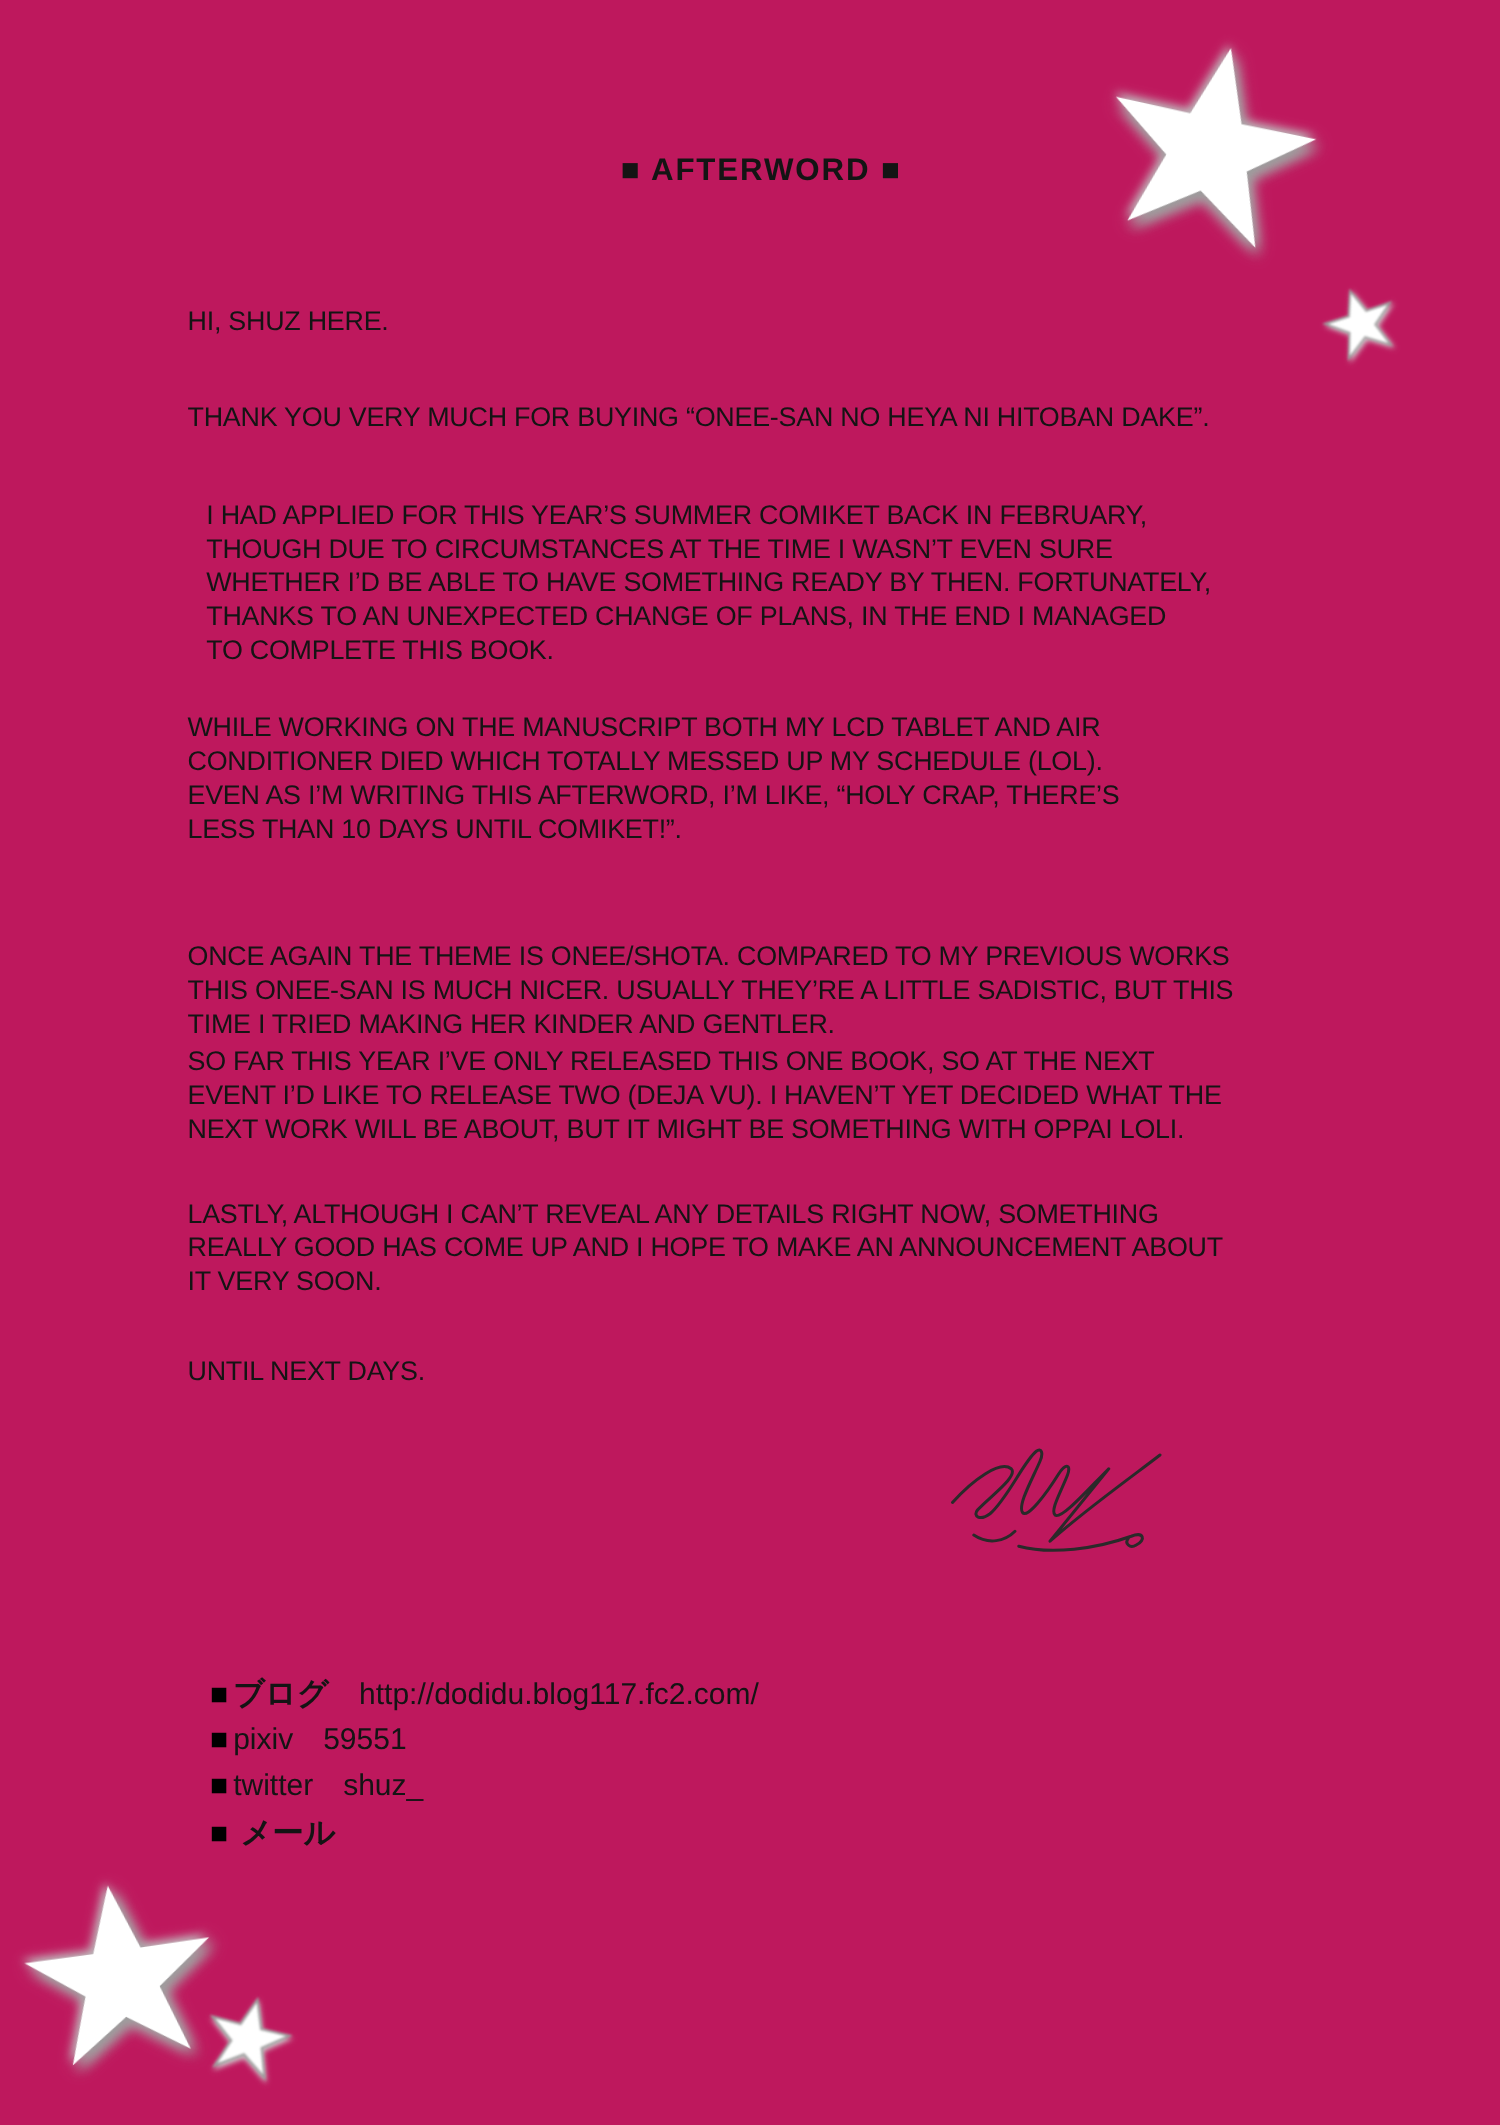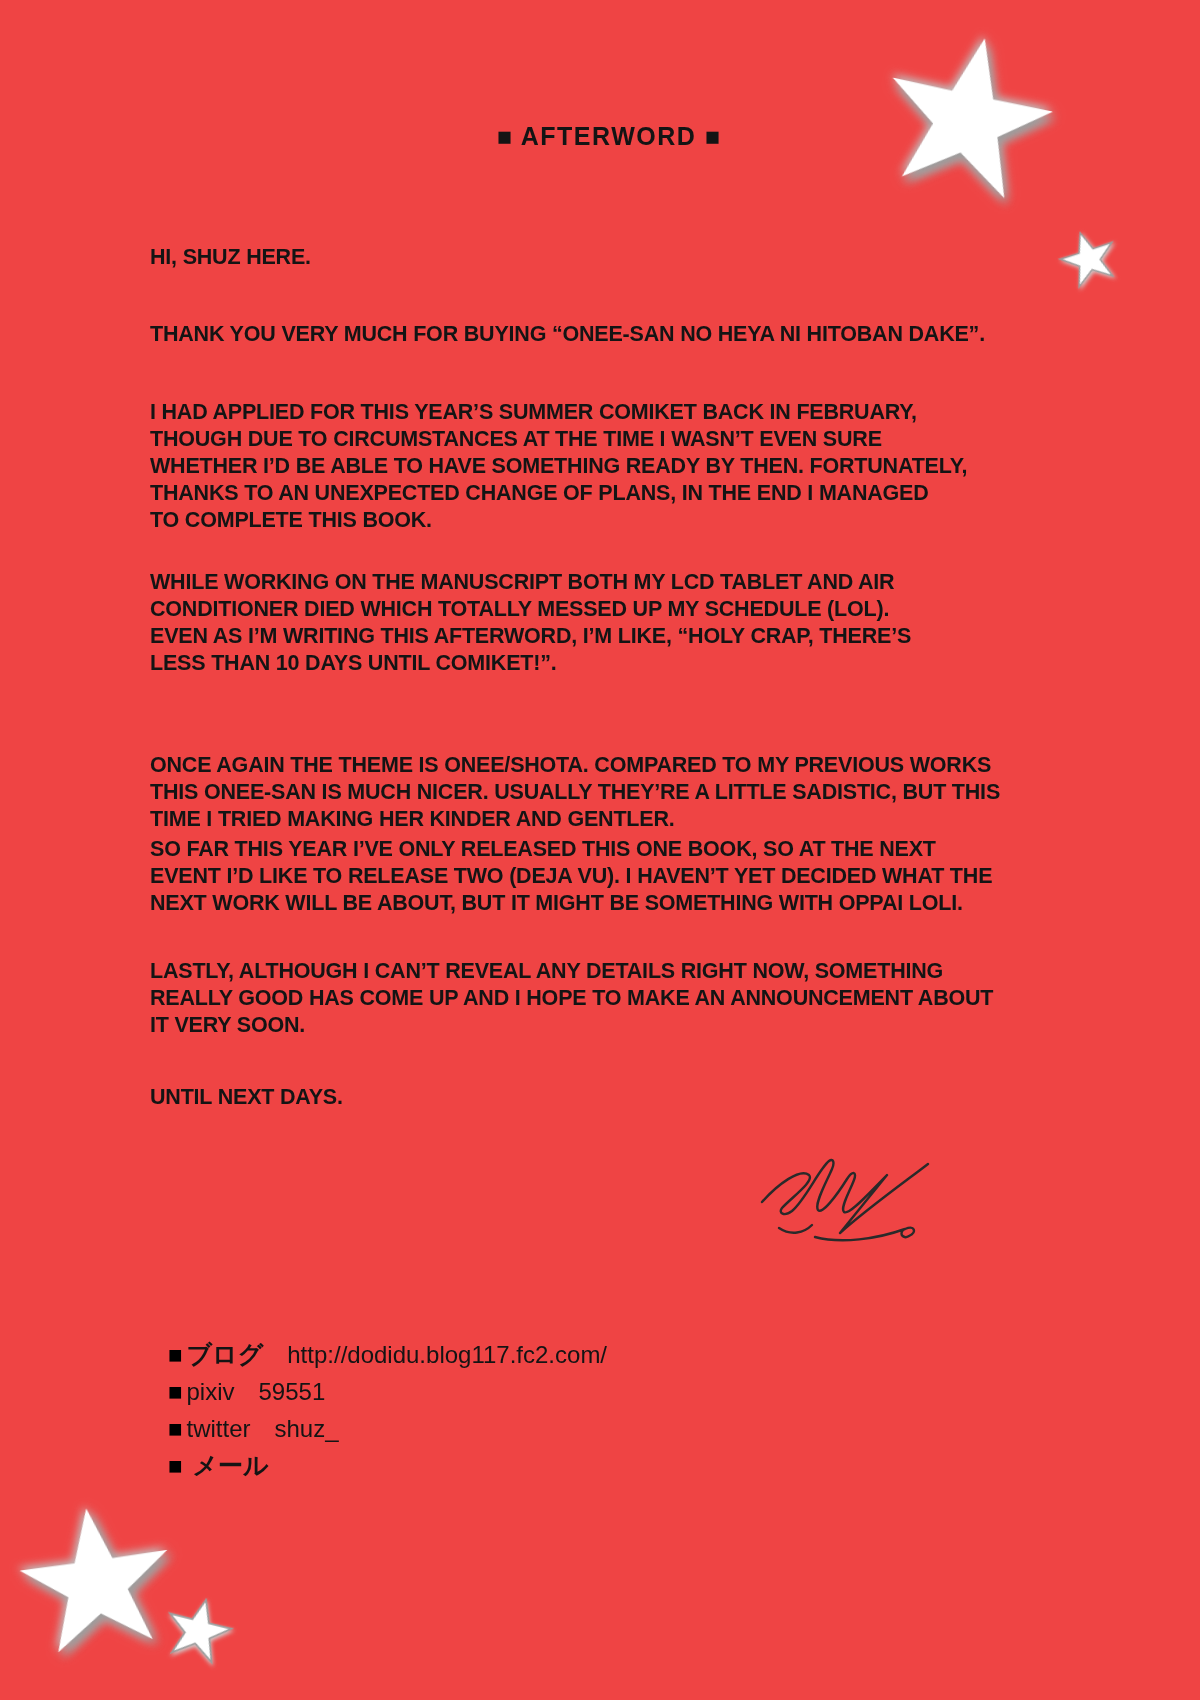--- a/index.html
+++ b/index.html
@@ -1,41 +1,41 @@
 <!DOCTYPE html>
 <html><head>
 <meta charset="utf-8">
 <style>
   html,body { margin:0; padding:0; background:#e8e8e8; }
   .page {
     position:relative;
     width:1200px; height:1700px;
     margin:0 auto;
-    background:#ef4444;
+    background:#be185d;
     overflow:hidden;
     font-family:"Liberation Sans","DejaVu Sans",sans-serif;
     color:#141414;
   }
   .title {
     position:absolute;
     top:122px; left:0; width:1200px;
     text-align:center; text-indent:18px;
     font-size:25px; font-weight:700; letter-spacing:1.5px;
     white-space:pre;
   }
   .para {
     position:absolute;
     left:150px; width:920px;
-    font-size:21.5px; font-weight:700;
+    font-size:21.5px; font-weight:400;
     line-height:27px; letter-spacing:-0.2px;
     white-space:pre;
   }
   .p0 { top:244px; }
   .p1 { top:321px; }
-  .p2 { top:399px; }
+  .p2 { top:399px;margin-left:15px; }
   .p3 { top:569px; }
   .p4 { top:752px; }
   .p5 { top:836px; }
   .p6 { top:958px; }
   .p7 { top:1084px; }
 
   .star { position:absolute; }
   .star-big polygon {
     fill:#ffffff;
   }

